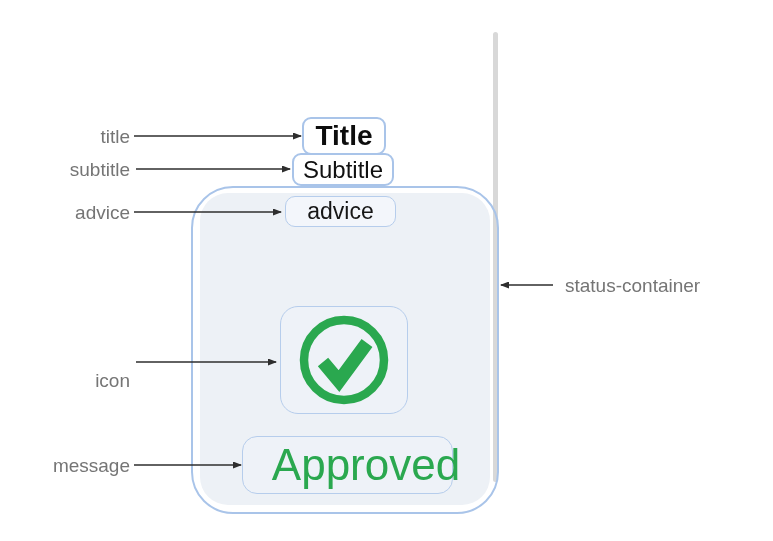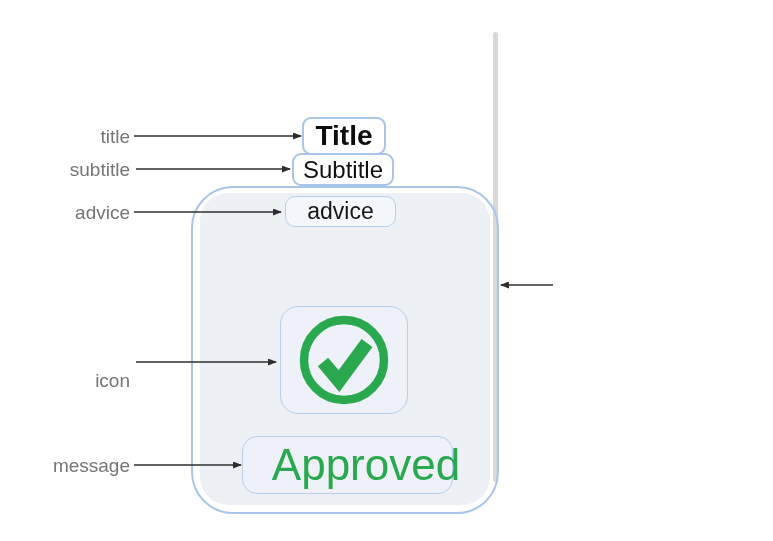--- a/index.html
+++ b/index.html
@@ -162,20 +162,21 @@
 
   <div class="ui-box message-box">
     <span>Approved</span>
   </div>
 
   <div class="ann-label ann-right lbl-title">title</div>
   <div class="ann-label ann-right lbl-subtitle">subtitle</div>
   <div class="ann-label ann-right lbl-advice">advice</div>
   <div class="ann-label ann-right lbl-icon">icon</div>
   <div class="ann-label ann-right lbl-message">message</div>
+  <div class="ann-label lbl-status">status-container</div>
 
   <svg class="arrows" viewBox="0 0 773 541">
     <defs>
       <marker id="ah" markerWidth="9" markerHeight="7" refX="8" refY="3.5" orient="auto" markerUnits="userSpaceOnUse">
         <path d="M0,0 L9,3.5 L0,7 Z" fill="#2e2e2e"></path>
       </marker>
     </defs>
     <line x1="134" y1="136" x2="301" y2="136" stroke="#2e2e2e" stroke-width="1.4" marker-end="url(#ah)"></line>
     <line x1="136" y1="169" x2="290" y2="169" stroke="#2e2e2e" stroke-width="1.4" marker-end="url(#ah)"></line>
     <line x1="134" y1="212" x2="281" y2="212" stroke="#2e2e2e" stroke-width="1.4" marker-end="url(#ah)"></line>

